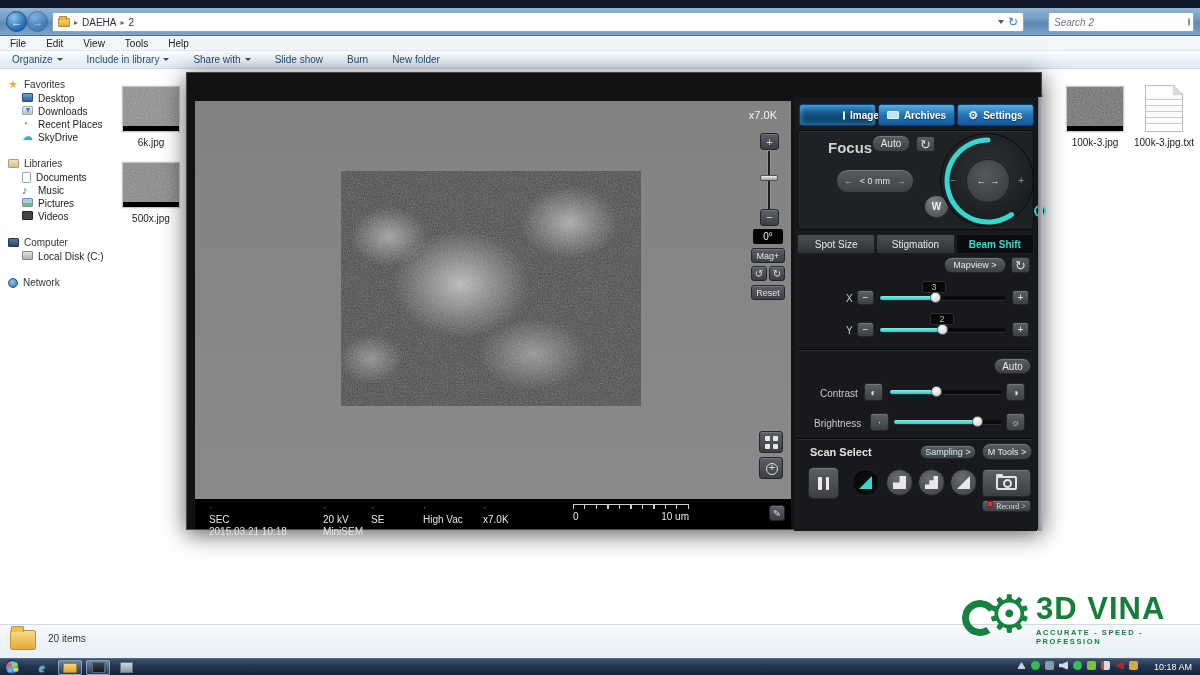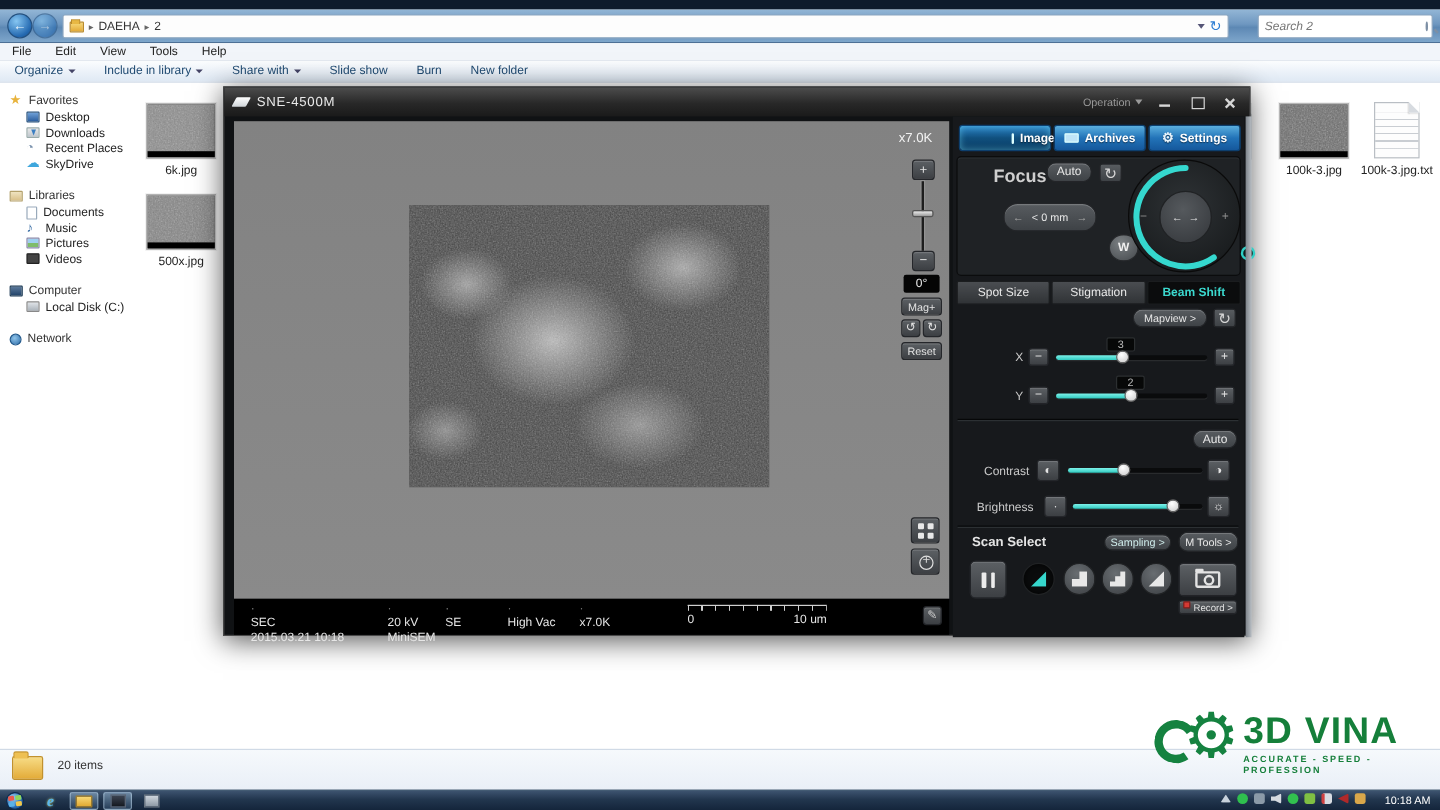--- a/index.html
+++ b/index.html
@@ -190,21 +190,21 @@
   .shape { width:13px; height:13px; background:#e8e8e8; }
   .sh-tri { clip-path:polygon(0 100%,100% 0,100% 100%); }
   .sh-teal { background:#36d7cc; }
   .sh-step1 { clip-path:polygon(0 100%,0 50%,50% 50%,50% 0,100% 0,100% 100%); }
   .sh-step2 { clip-path:polygon(0 100%,0 66%,33% 66%,33% 33%,66% 33%,66% 0,100% 0,100% 100%); }
   .camera-btn { position:absolute; left:188px; top:372px; width:49px; height:28px; border-radius:4px; display:flex; align-items:center; justify-content:center;}
   .cam { width:21px; height:14px; border:2px solid #e3e3e3; border-radius:2px; position:relative; }
   .cam::before { content:""; position:absolute; left:-2px; top:-4px; width:7px; height:3px; background:#e3e3e3; border-radius:1px;}
   .cam::after { content:""; position:absolute; left:5px; top:1px; width:5px; height:5px; border:2px solid #e3e3e3; border-radius:50%;}
   .record-btn { position:absolute; left:188px; top:403px; width:49px; height:12px; font-size:8px; line-height:11px; color:#e0e0e0;
-    display:flex; align-items:flex-start; justify-content:center; gap:3px;}
+    display:flex; align-items:flex-start; justify-content:center; gap:3px;font-family:Liberation Serif, serif;}
   .rec-dot { width:6px; height:6px; background:#d43a34; border-radius:1px; border:1px solid #7e1d1a; }
 
   
   .vina { position:absolute; left:960px; top:590px; width:238px; height:60px; z-index:8; display:flex; align-items:center; }
   .vina-ring { position:absolute; left:2px; top:10px; width:36px; height:36px; border:7px solid #158240; border-radius:50%; border-right-color:transparent; transform:rotate(10deg);}
   .vina-gear { position:absolute; left:26px; top:-6px; font-size:52px; color:#158240; line-height:60px; }
   .vina-text { position:absolute; left:76px; top:2px; }
   .vina-name { font-size:31px; font-weight:bold; color:#157f3a; letter-spacing:1px; line-height:34px; }
   .vina-tag { font-size:7.5px; font-weight:bold; color:#157f3a; letter-spacing:1.6px; margin-top:2px; }
 
@@ -394,33 +394,20 @@
       <div class="tlabel" style="left:1009px;top:68px">100k-3.jpg.txt</div>
     </div>
 
     <div class="ex-status">
       <span class="bigfolder"></span>
       <span class="status-count">20 items</span>
     </div>
   </div>
 
   <div class="sem">
-    <div class="sem-title">
-      <span class="sem-logo"></span>
-      <span class="sem-title-text">SNE-4500M</span>
-      <span class="sem-title-right">
-        <span class="operation">
-            <span>Operation</span>
-            <i class="op-caret"></i>
-          </span>
-        <span class="winbtn wb-min"></span>
-        <span class="winbtn wb-max"></span>
-        <span class="winbtn wb-close"></span>
-      </span>
-    </div>
 
     <div class="viewport">
       <div class="sem-image">
         <svg class="noise-fill">
             <rect width="100%" height="100%" filter="url(#grain)" opacity="0.45"></rect>
           </svg>
       </div>
 
       <span class="mag-label">x7.0K</span>
       <div class="sq-btn vctl vslider-plus"><span>+</span></div>

